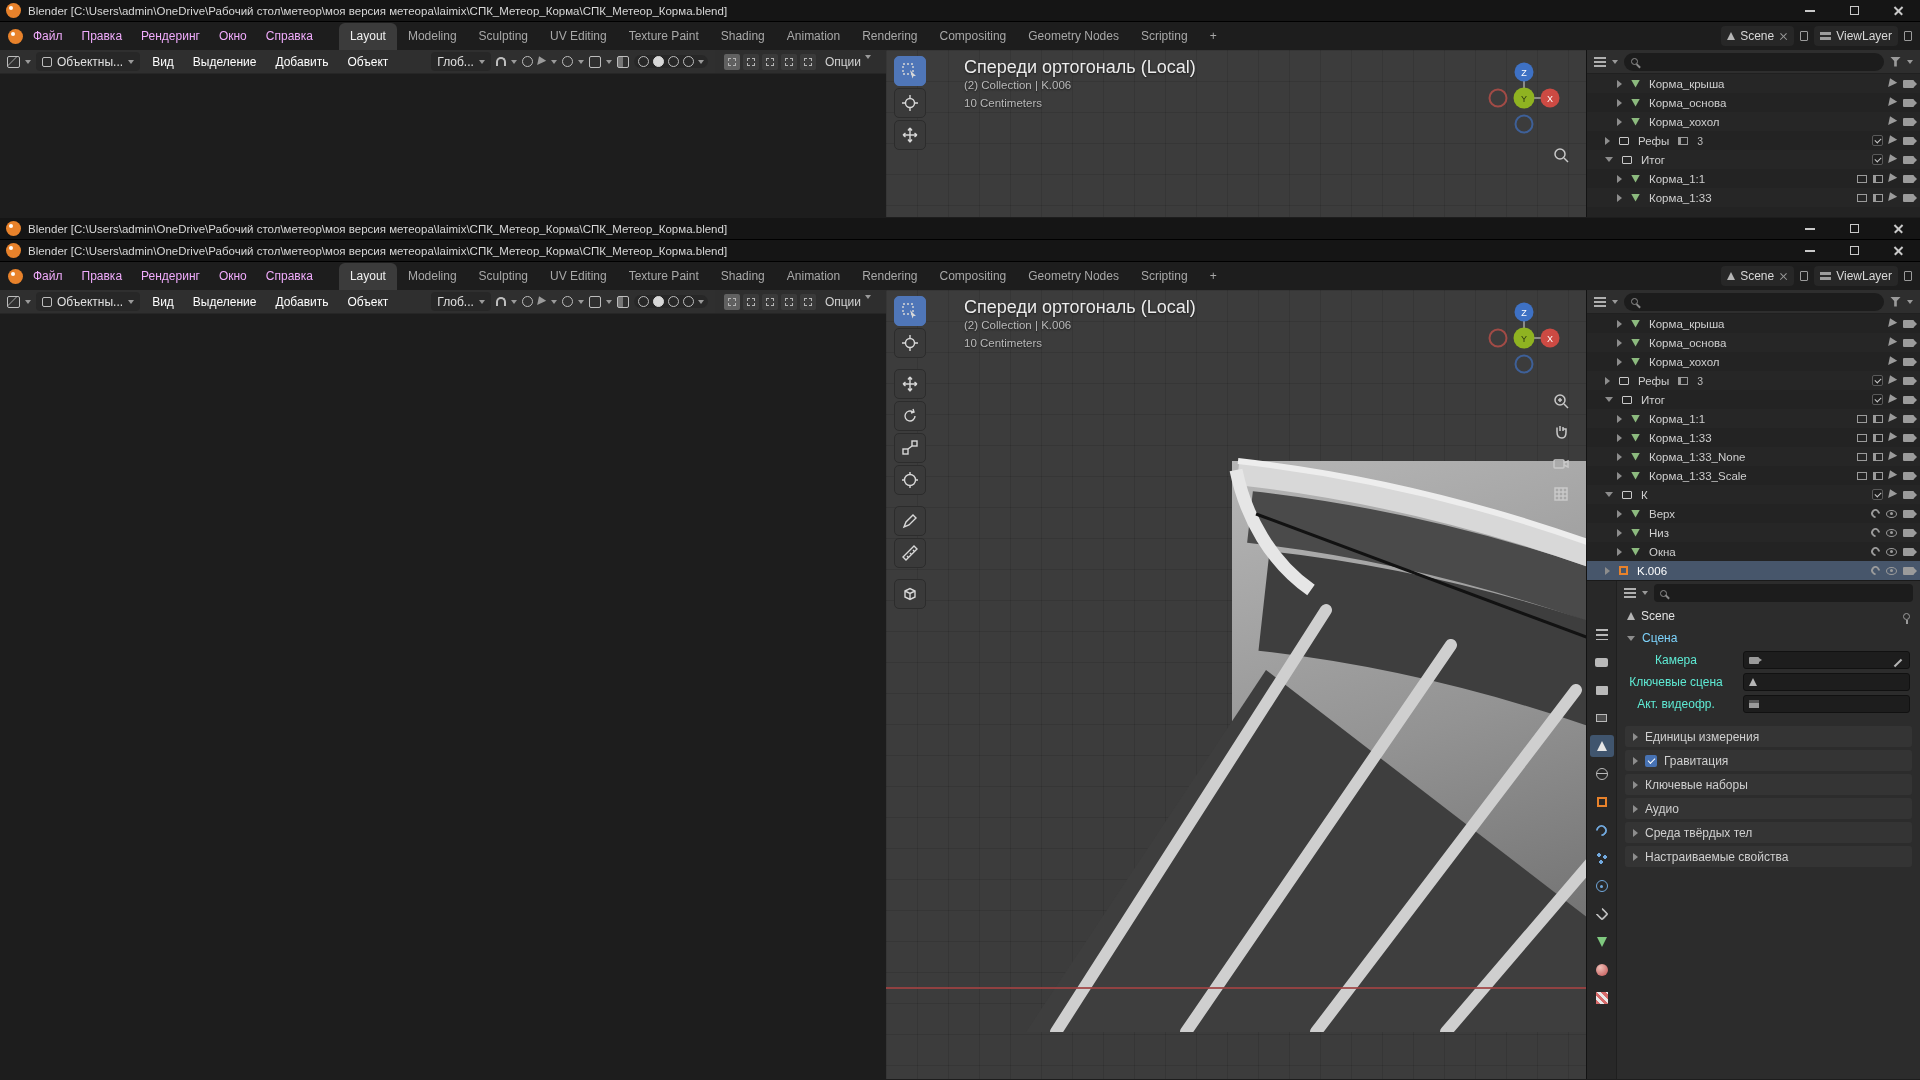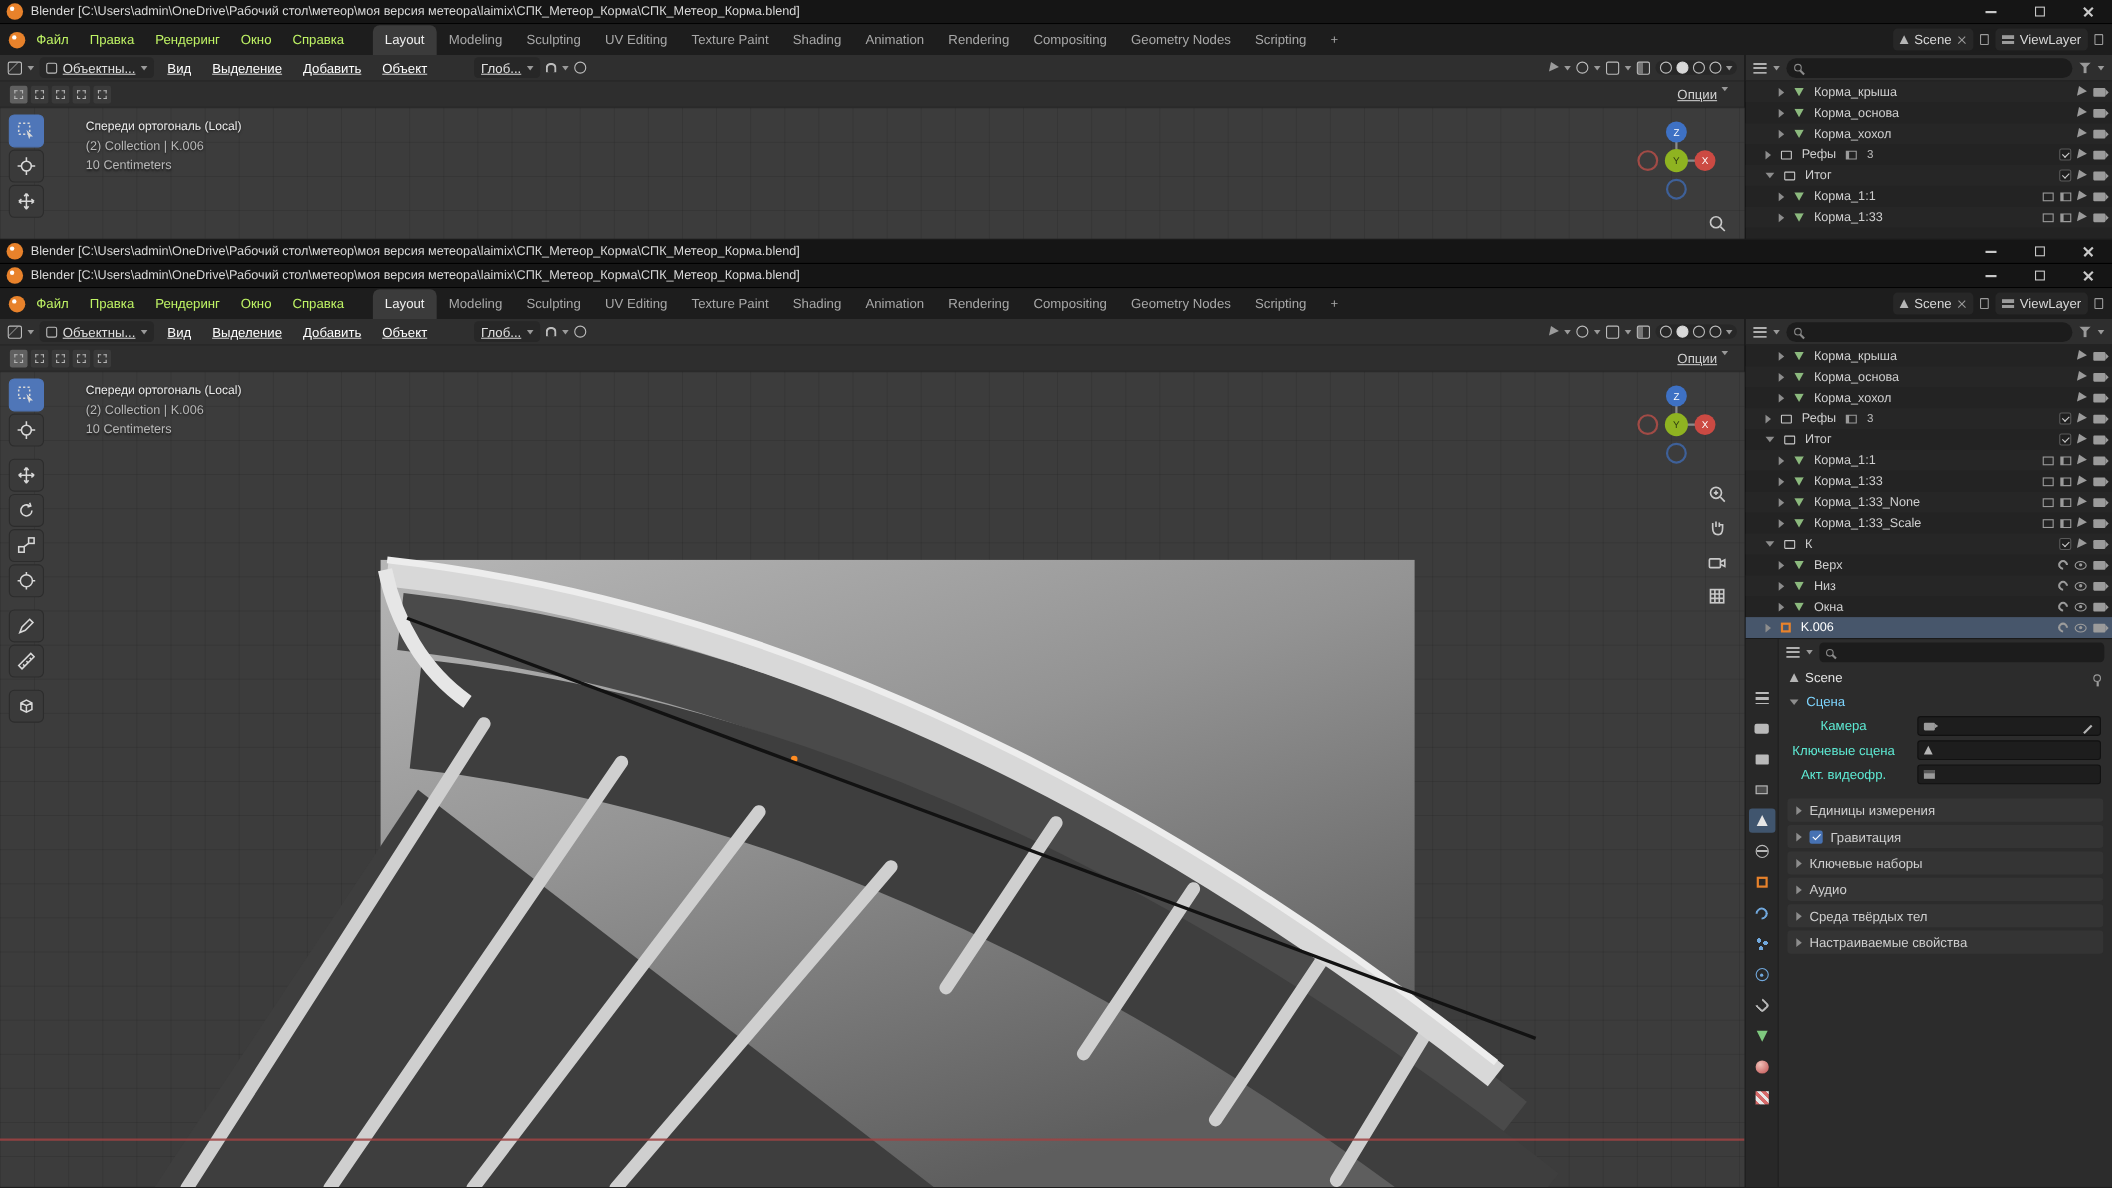--- a/index.html
+++ b/index.html
@@ -12,21 +12,21 @@
   .tb-title{white-space:nowrap;overflow:hidden;}
   .win-controls{margin-left:auto;display:flex;height:100%;}
   .win-btn{width:44px;height:100%;display:flex;align-items:center;justify-content:center;}
   .g-min{width:10px;height:2px;background:#c9c9c9;}
   .g-max{width:9px;height:9px;border:1px solid #c9c9c9;}
   .g-close{position:relative;width:11px;height:11px;}
   .g-close::before,.g-close::after{content:"";position:absolute;left:0;top:5px;width:11px;height:1.5px;background:#c9c9c9;}
   .g-close::before{transform:rotate(45deg);} .g-close::after{transform:rotate(-45deg);}
   
   .menubar{height:28px;background:#1d1d1d;display:flex;align-items:center;padding:0 8px;gap:1px;}
-  .menu-item{padding:4px 9px;border-radius:4px;color:#bef264;}
+  .menu-item{padding:4px 9px;border-radius:4px;color:#f0abfc;}
   .tabs{display:flex;margin-left:16px;align-items:flex-end;height:100%;}
   .tab{padding:6px 11px 7px;color:#a8a8a8;font-size:12px;border-radius:6px 6px 0 0;white-space:nowrap;}
   .tab.active{background:#3b3b3b;color:#f0f0f0;}
   .mb-right{margin-left:auto;display:flex;align-items:center;gap:6px;}
   .pill{display:flex;align-items:center;background:#272727;border-radius:4px;height:20px;padding:0 6px;gap:5px;}
   .pill .txt{color:#d8d8d8;}
   
   .vheader{height:24px;background:#2f2f2f;display:flex;align-items:center;gap:5px;padding:0 7px;border-bottom:1px solid #262626;}
   .vh-field{display:flex;align-items:center;background:#272727;border-radius:4px;height:19px;padding:0 6px;gap:5px;color:#e0e0e0;}
   .vh-menu{padding:3px 7px;color:#ffffff;}
@@ -34,27 +34,27 @@
   .right-cluster{margin-left:auto;display:flex;align-items:center;gap:5px;}
   .shade-group{display:flex;align-items:center;background:#272727;border-radius:9px;padding:1px 4px;gap:4px;}
   
   .toolsettings{height:24px;background:#2e2e2e;display:flex;align-items:center;gap:2px;padding:0 9px;border-bottom:1px solid #262626;}
   .selmode{width:16px;height:16px;background:#3a3a3a;border-radius:2px;display:flex;align-items:center;justify-content:center;margin-right:1px;}
   .selmode.active{background:#606060;}
   .dashbox{width:8px;height:8px;border:1px dashed #b5b5b5;}
   .opt-btn{margin-left:auto;display:flex;gap:4px;color:#d2d2d2;padding:2px 6px;}
   
   .content{display:flex;}
-  .vcol{flex:1;display:flex;flex-direction:column;min-width:0;text-decoration:underline;}
+  .vcol{flex:1;display:flex;flex-direction:row;min-width:0;}
   .canvas{position:relative;flex:1;background-color:#3c3c3c;overflow:hidden;
     background-image:linear-gradient(to right,rgba(0,0,0,.10) 1px,transparent 1px),
                      linear-gradient(to bottom,rgba(0,0,0,.10) 1px,transparent 1px);
     background-size:31px 31px;}
   .overlay-text{position:absolute;left:78px;top:8px;line-height:18px;text-shadow:0 1px 2px rgba(0,0,0,.6);}
-  .ot1{color:#ececec;font-size:11px;} .ot2,.ot3{color:#b9b9b9;font-size:11.5px;}
+  .ot1{color:#ececec;font-size:18px;} .ot2,.ot3{color:#b9b9b9;font-size:11.5px;}
   
   .toolbar{position:absolute;left:8px;top:6px;display:flex;flex-direction:column;gap:2px;}
   .toolbar .gap{height:7px;}
   .toolbtn{width:32px;height:30px;background:#3a3a3a;border:1px solid #2c2c2c;border-radius:5px;
     display:flex;align-items:center;justify-content:center;}
   .toolbtn.active{background:#4f76b8;border-color:#4f76b8;}
   .toolbtn svg{stroke:#d8d8d8;fill:none;stroke-width:1.4;}
   
   .gizmo{position:absolute;top:6px;right:20px;}
   .side-icons{position:absolute;top:102px;right:16px;display:flex;flex-direction:column;gap:10px;align-items:center;}

